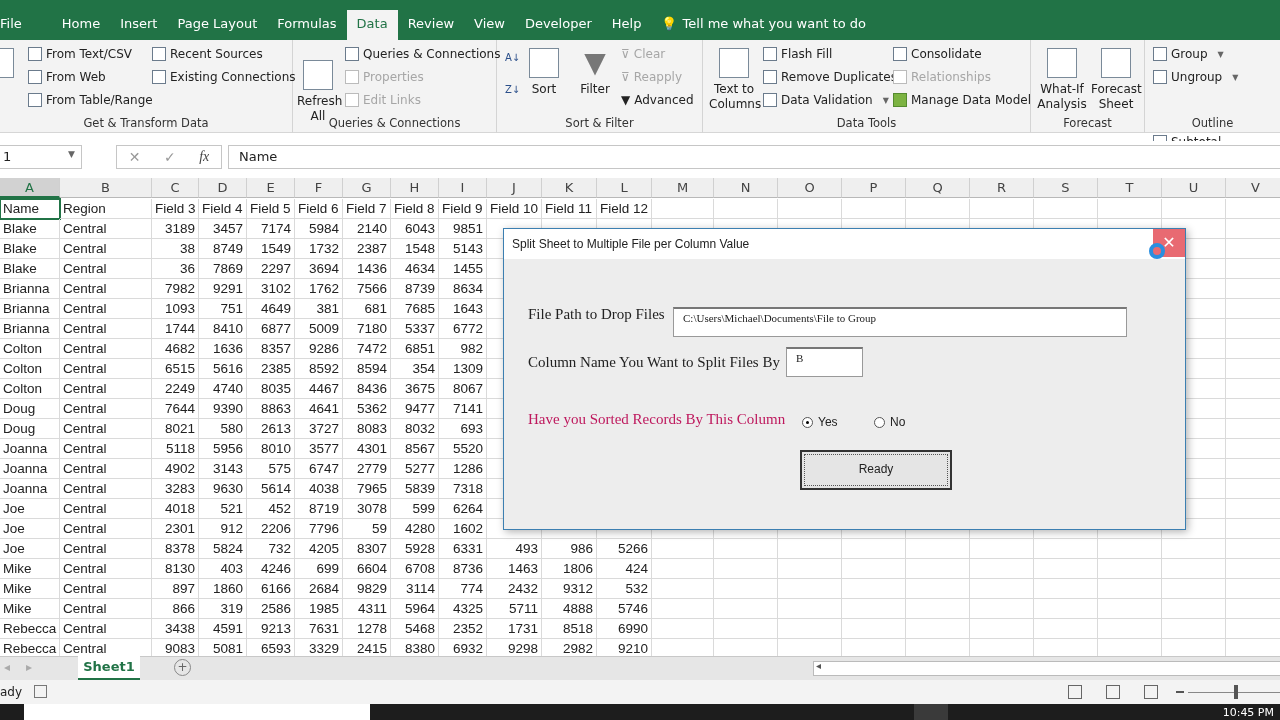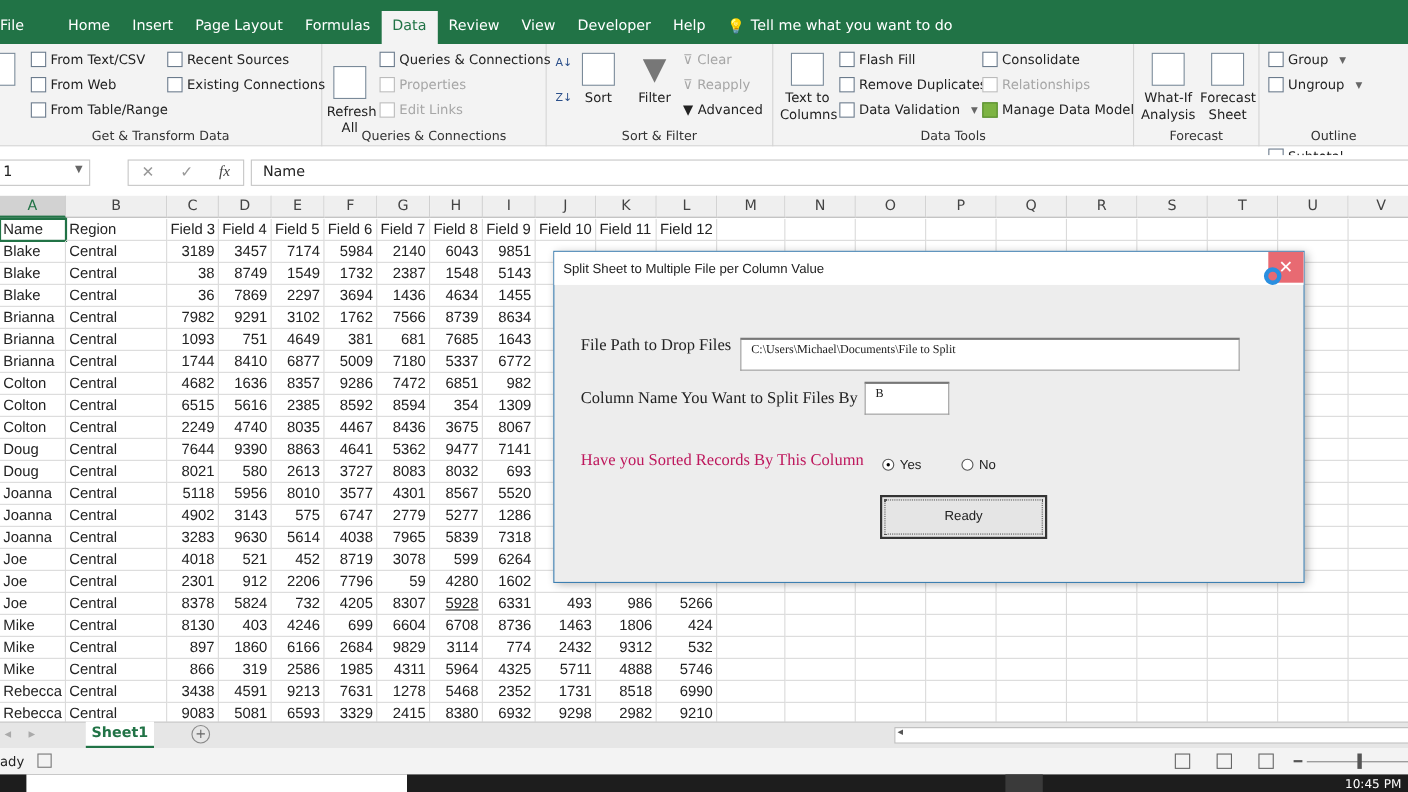--- a/index.html
+++ b/index.html
@@ -609,21 +609,21 @@
     <div class="cell" style="left: 1098px; top: 341px; width: 64px;"></div>
     <div class="cell" style="left: 1162px; top: 341px; width: 64px;"></div>
     <div class="cell" style="left: 1226px; top: 341px; width: 60px;"></div>
     <div class="cell" style="left: 0px; top: 361px; width: 60px;">Joe</div>
     <div class="cell" style="left: 60px; top: 361px; width: 92px;">Central</div>
     <div class="cell num" style="left: 152px; top: 361px; width: 47px;">8378</div>
     <div class="cell num" style="left: 199px; top: 361px; width: 48px;">5824</div>
     <div class="cell num" style="left: 247px; top: 361px; width: 48px;">732</div>
     <div class="cell num" style="left: 295px; top: 361px; width: 48px;">4205</div>
     <div class="cell num" style="left: 343px; top: 361px; width: 48px;">8307</div>
-    <div class="cell num" style="left: 391px; top: 361px; width: 48px; text-decoration: underline;">5928</div>
+    <div class="cell num" style="left: 391px; top: 361px; width: 48px;">5928</div>
     <div class="cell num" style="left: 439px; top: 361px; width: 48px;">6331</div>
     <div class="cell num" style="left: 487px; top: 361px; width: 55px;">493</div>
     <div class="cell num" style="left: 542px; top: 361px; width: 55px;">986</div>
     <div class="cell num" style="left: 597px; top: 361px; width: 55px;">5266</div>
     <div class="cell" style="left: 652px; top: 361px; width: 62px;"></div>
     <div class="cell" style="left: 714px; top: 361px; width: 64px;"></div>
     <div class="cell" style="left: 778px; top: 361px; width: 64px;"></div>
     <div class="cell" style="left: 842px; top: 361px; width: 64px;"></div>
     <div class="cell" style="left: 906px; top: 361px; width: 64px;"></div>
     <div class="cell" style="left: 970px; top: 361px; width: 64px;"></div>
@@ -768,21 +768,21 @@
   <div style="position:absolute;left:24px;top:0;width:346px;height:16px;background:#fff"></div>
   <div style="position:absolute;left:914px;top:0;width:34px;height:16px;background:#3a3a3a"></div>
   <span style="position:absolute;right:6px;top:2px;color:#fff;font-size:11px">10:45 PM</span>
 </div>
 
 <div class="dialog">
   <div class="dtitle">Split Sheet to Multiple File per Column Value</div>
   <div class="dclose">✕</div>
   <span style="position:absolute;right:20px;top:14px;width:16px;height:16px;border-radius:50%;border:4px solid #2a8fe0;background:#e86a72"></span>
   <div class="serif" style="left:24px;top:77px;">File Path to Drop Files</div>
-  <div class="dinput" style="left:169px;top:78px;width:454px;height:30px;">C:\Users\Michael\Documents\File to Split</div>
+  <div class="dinput" style="left:169px;top:78px;width:454px;height:30px;">C:\Users\Michael\Documents\File to Group</div>
   <div class="serif" style="left:24px;top:125px;">Column Name You Want to Split Files By</div>
   <div class="dinput" style="left:282px;top:118px;width:77px;height:30px;">B</div>
   <div class="serif" style="left: 24px; top: 182px; color: #be185d;" id="sortedq">Have you Sorted Records By This Column</div>
   <div class="radio" style="left:298px;top:186px;">
       <span class="rcircle on" id="rc-yes"></span>
       <span>Yes</span>
     </div>
   <div class="radio" style="left:370px;top:186px;">
       <span class="rcircle" id="rc-no"></span>
       <span>No</span>

